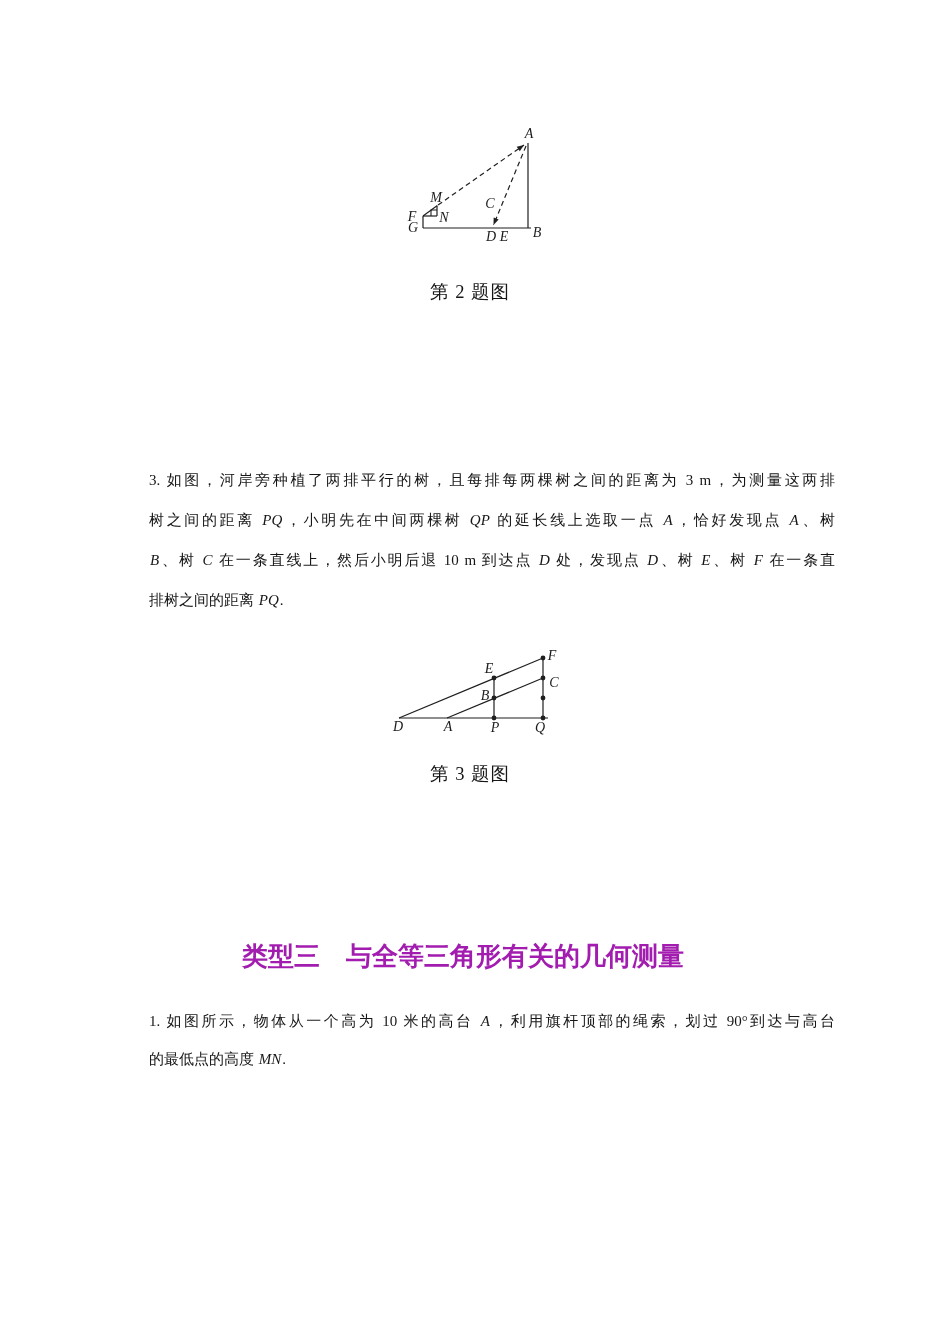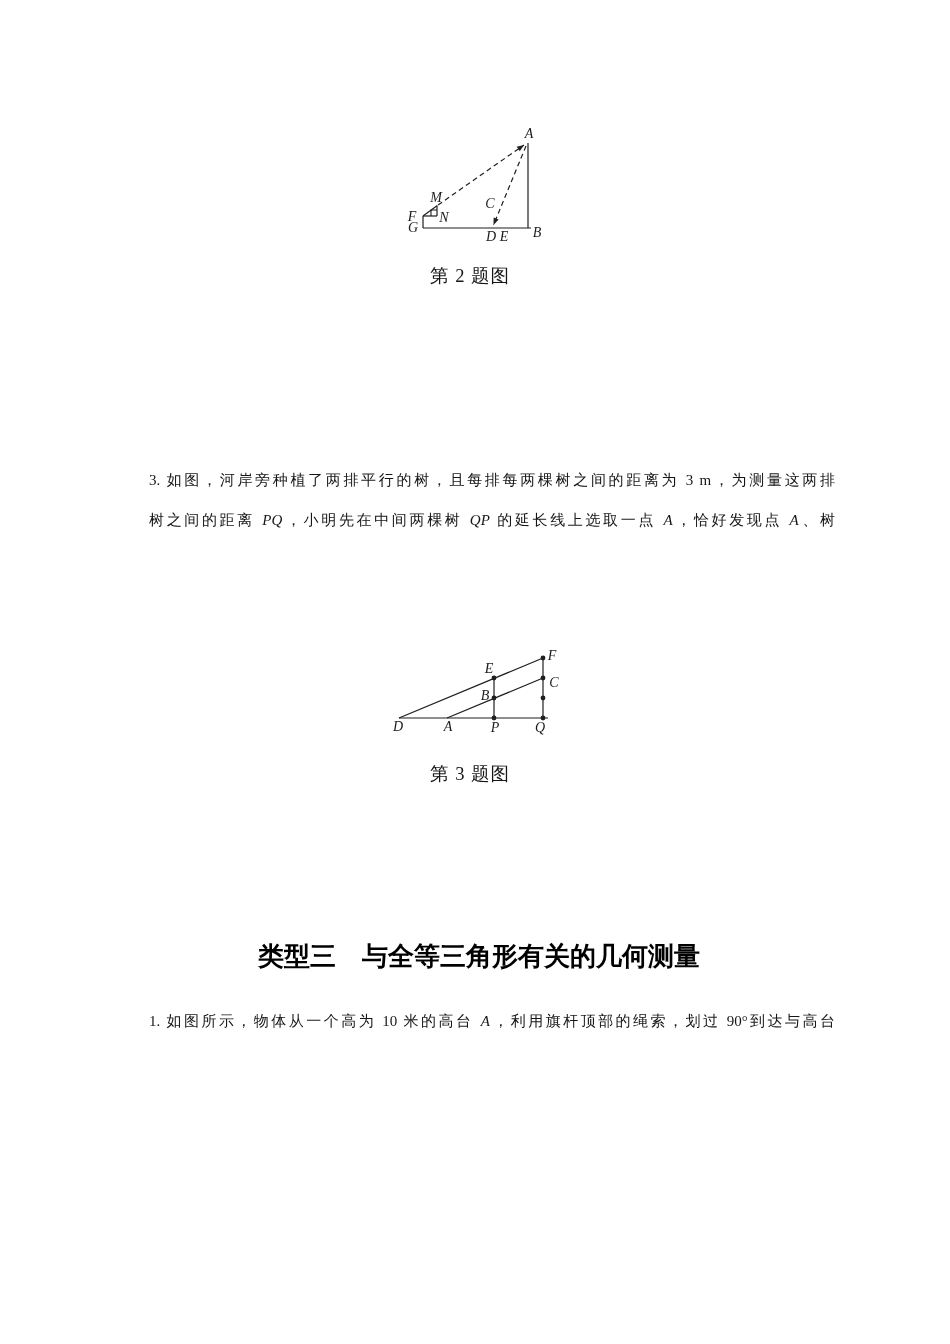--- a/index.html
+++ b/index.html
@@ -9,22 +9,22 @@
     overflow:hidden;
   }
   .para { position:absolute; left:149px; width:686px; font-size:15px; }
   .para .line { display:block; text-align:justify; text-align-last:justify; white-space:normal; }
   .para.lh40 .line { line-height:40px; height:40px; }
   .para.lh38 .line { line-height:46px; height:38px; }
   .para .line.last { text-align-last:left; }
   .para i { font-style:italic; padding:0 1px; font-family:"Liberation Serif","DejaVu Serif",serif; }
   .caption { position:absolute; left:370px; width:200px; text-align:center; font-size:18.5px; letter-spacing:1px; }
   .heading {
-    position:absolute; left:16px; top:939px; width:926px; text-align:center;
-    font-family:"Liberation Sans","DejaVu Sans",sans-serif; font-weight:700; font-size:26px; color:#000000;
+    position:absolute; left:0; top:939px; width:926px; text-align:center;
+    font-family:"Liberation Sans","DejaVu Sans",sans-serif; font-weight:700; font-size:26px; color:#a21caf;
   }
   .heading .gap { display:inline-block; width:26px; }
   .fig { position:absolute; }
   .fig svg { display:block; width:100%; height:100%; }
   .fig text {
     font-family:"Liberation Serif","DejaVu Serif",serif; font-style:italic;
     font-size:14px; fill:#1c1c1c;
   }
 </style>
 </head>
@@ -49,25 +49,27 @@
         <text x="537" y="237" text-anchor="middle">B</text>
         <text x="413" y="232" text-anchor="middle">G</text>
         <text x="412" y="221" text-anchor="middle">F</text>
         <text x="436" y="202" text-anchor="middle">M</text>
         <text x="444" y="222" text-anchor="middle">N</text>
         <text x="490" y="208" text-anchor="middle">C</text>
         <text x="491" y="241" text-anchor="middle">D</text>
         <text x="504" y="241" text-anchor="middle">E</text>
       </svg>
   </div>
-  <div class="caption" style="top:263px;">第 2 题图</div>
+  <div class="caption" style="top:279px;">第 2 题图</div>
 
   <div class="para lh40" style="top:460px;">
       <div class="line">3. 如图，河岸旁种植了两排平行的树，且每排每两棵树之间的距离为 3 m，为测量这两排</div>
       <div class="line">树之间的距离 <i>PQ</i>，小明先在中间两棵树 <i>QP</i> 的延长线上选取一点 <i>A</i>，恰好发现点 <i>A</i>、树</div>
+      <div class="line"><i>B</i>、树 <i>C</i> 在一条直线上，然后小明后退 10 m 到达点 <i>D</i> 处，发现点 <i>D</i>、树 <i>E</i>、树 <i>F</i> 在一条直</div>
+      <div class="line last">排树之间的距离 <i>PQ</i>.</div>
     </div>
 
   <div class="fig" style="left:385px; top:640px; width:185px; height:102px;">
     <svg viewBox="385 640 185 102">
         <line x1="399" y1="718" x2="548" y2="718" stroke="#1f1f1f" stroke-width="1.2"></line>
         <line x1="399" y1="718" x2="543" y2="658" stroke="#1f1f1f" stroke-width="1.2"></line>
         <line x1="447" y1="718" x2="543" y2="678" stroke="#1f1f1f" stroke-width="1.2"></line>
         <line x1="494" y1="718" x2="494" y2="678" stroke="#1f1f1f" stroke-width="1.2"></line>
         <line x1="543" y1="718" x2="543" y2="658" stroke="#1f1f1f" stroke-width="1.2"></line>
         <circle cx="494" cy="678" r="2.4" fill="#1f1f1f"></circle>
@@ -88,15 +90,16 @@
       </svg>
   </div>
   <div class="caption" style="top:761px;text-align:center;">第 3 题图</div>
 
   <div class="heading">
     <span>类型三</span><span class="gap"></span><span>与全等三角形有关的几何测量</span>
   </div>
 
   <div class="para lh38" style="top:998px;">
       <div class="line">1. 如图所示，物体从一个高为 10 米的高台 <i>A</i>，利用旗杆顶部的绳索，划过 90°到达与高台</div>
+      <div class="line last">的最低点的高度 <i>MN</i>.</div>
     </div>
 
 </div>
 
 </body></html>

